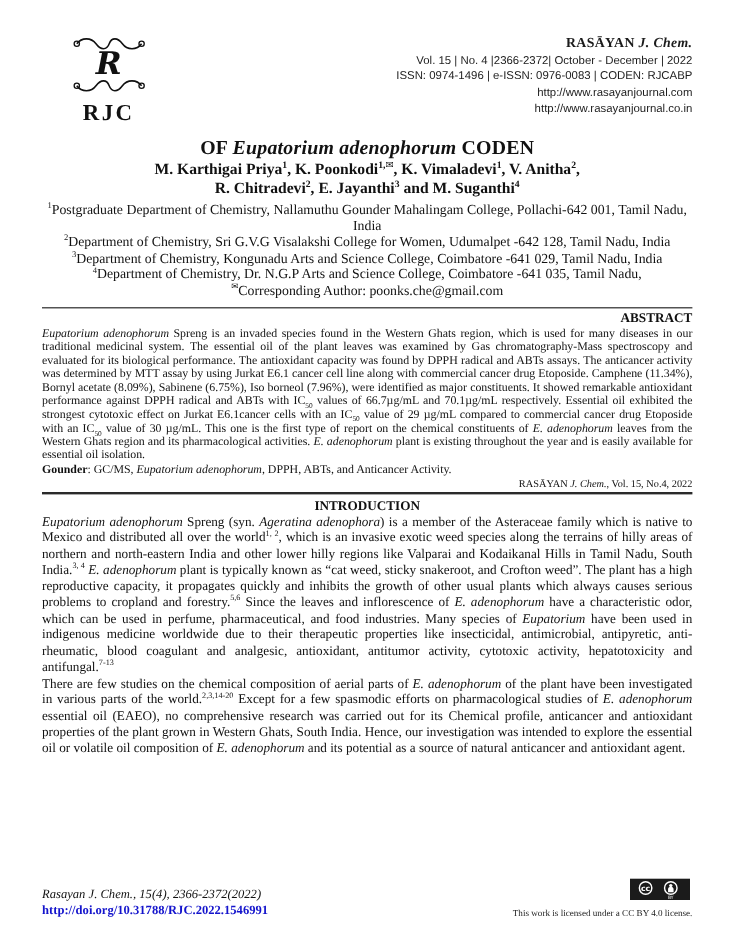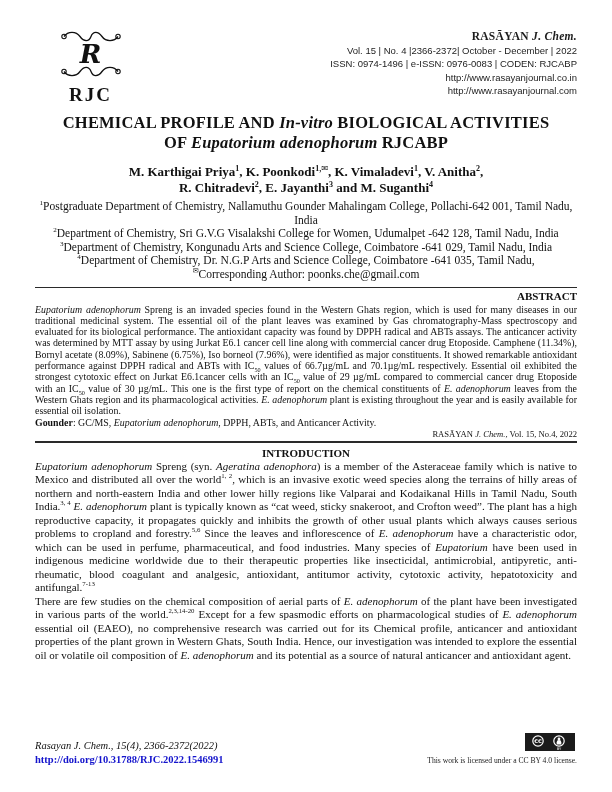--- a/index.html
+++ b/index.html
@@ -41,21 +41,20 @@
   }
   .header-url{color:#1c1c1c;text-decoration:none;}
 
   
   .title{
     text-align:center;font-weight:bold;font-size:16.5px;line-height:20px;
     margin-top:7px;letter-spacing:.2px;
   }
   .authors{
     text-align:center;font-weight:bold;font-size:13px;line-height:16px;
-    margin-top:11px;
   }
   .affiliations{
     text-align:center;font-size:11.5px;line-height:13.6px;margin-top:4px;
   }
   .affiliation{display:block;}
 
   
   .rule{border:none;border-top:1.6px solid #2a2a2a;margin:5px 0 0 0;}
   .rule2{border:none;border-top:2.2px solid #2a2a2a;margin:2px 0 0 0;}
   .abstract-heading{
@@ -104,28 +103,27 @@
         <path d="M4,6.5 C8,12 16,12 20,6.5 C24,1 29,1 31,6.5 C33,12 38,12 42,6.5 C46,1 54,1 58,6.5" stroke="#111" stroke-width="1.3" fill="none"></path>
         <circle cx="4" cy="6.5" r="2.2" stroke="#111" stroke-width="1.1" fill="none"></circle>
         <circle cx="58" cy="6.5" r="2.2" stroke="#111" stroke-width="1.1" fill="none"></circle>
       </svg>
       <span class="logo-acronym">RJC</span>
     </div>
     <div class="header-info">
       <div class="journal-name"><span>RASĀYAN </span><span style="font-style: italic;">J. Chem.</span></div>
       <div>Vol. 15 | No. 4 |2366-2372| October - December | 2022</div>
       <div>ISSN: 0974-1496 | e-ISSN: 0976-0083 | CODEN: RJCABP</div>
+      <div><a class="header-url" href="#">http://www.rasayanjournal.com</a></div>
       <div><a class="header-url" href="#">http://www.rasayanjournal.co.in</a></div>
-      <div><a class="header-url" href="#">http://www.rasayanjournal.com</a></div>
     </div>
   </div>
 
   <div class="title">
-    <div><span>CHEMICAL PROFILE AND </span><span style="font-style: italic;">In-vitro</span><span> BIOLOGICAL ACTIVITIES</span></div>
-    <div><span>OF </span><span style="font-style: italic;">Eupatorium adenophorum</span><span> RJCABP</span></div>
+    <div><span>OF </span><span style="font-style: italic;">Eupatorium adenophorum</span><span> CODEN</span></div>
   </div>
 
   <div class="authors">
     <div><span>M. Karthigai Priya</span><sup>1</sup><span>, K. Poonkodi</span><sup>1,✉</sup><span>, K. Vimaladevi</span><sup>1</sup><span>, V. Anitha</span><sup>2</sup><span>,</span></div>
     <div><span>R. Chitradevi</span><sup>2</sup><span>, E. Jayanthi</span><sup>3</sup><span> and M. Suganthi</span><sup>4</sup></div>
   </div>
 
   <div class="affiliations">
     <span class="affiliation"><sup>1</sup><span>Postgraduate Department of Chemistry, Nallamuthu Gounder Mahalingam College, Pollachi-642 001, Tamil Nadu, India</span></span>
     <span class="affiliation"><sup>2</sup><span>Department of Chemistry, Sri G.V.G Visalakshi College for Women, Udumalpet -642 128, Tamil Nadu, India</span></span>

